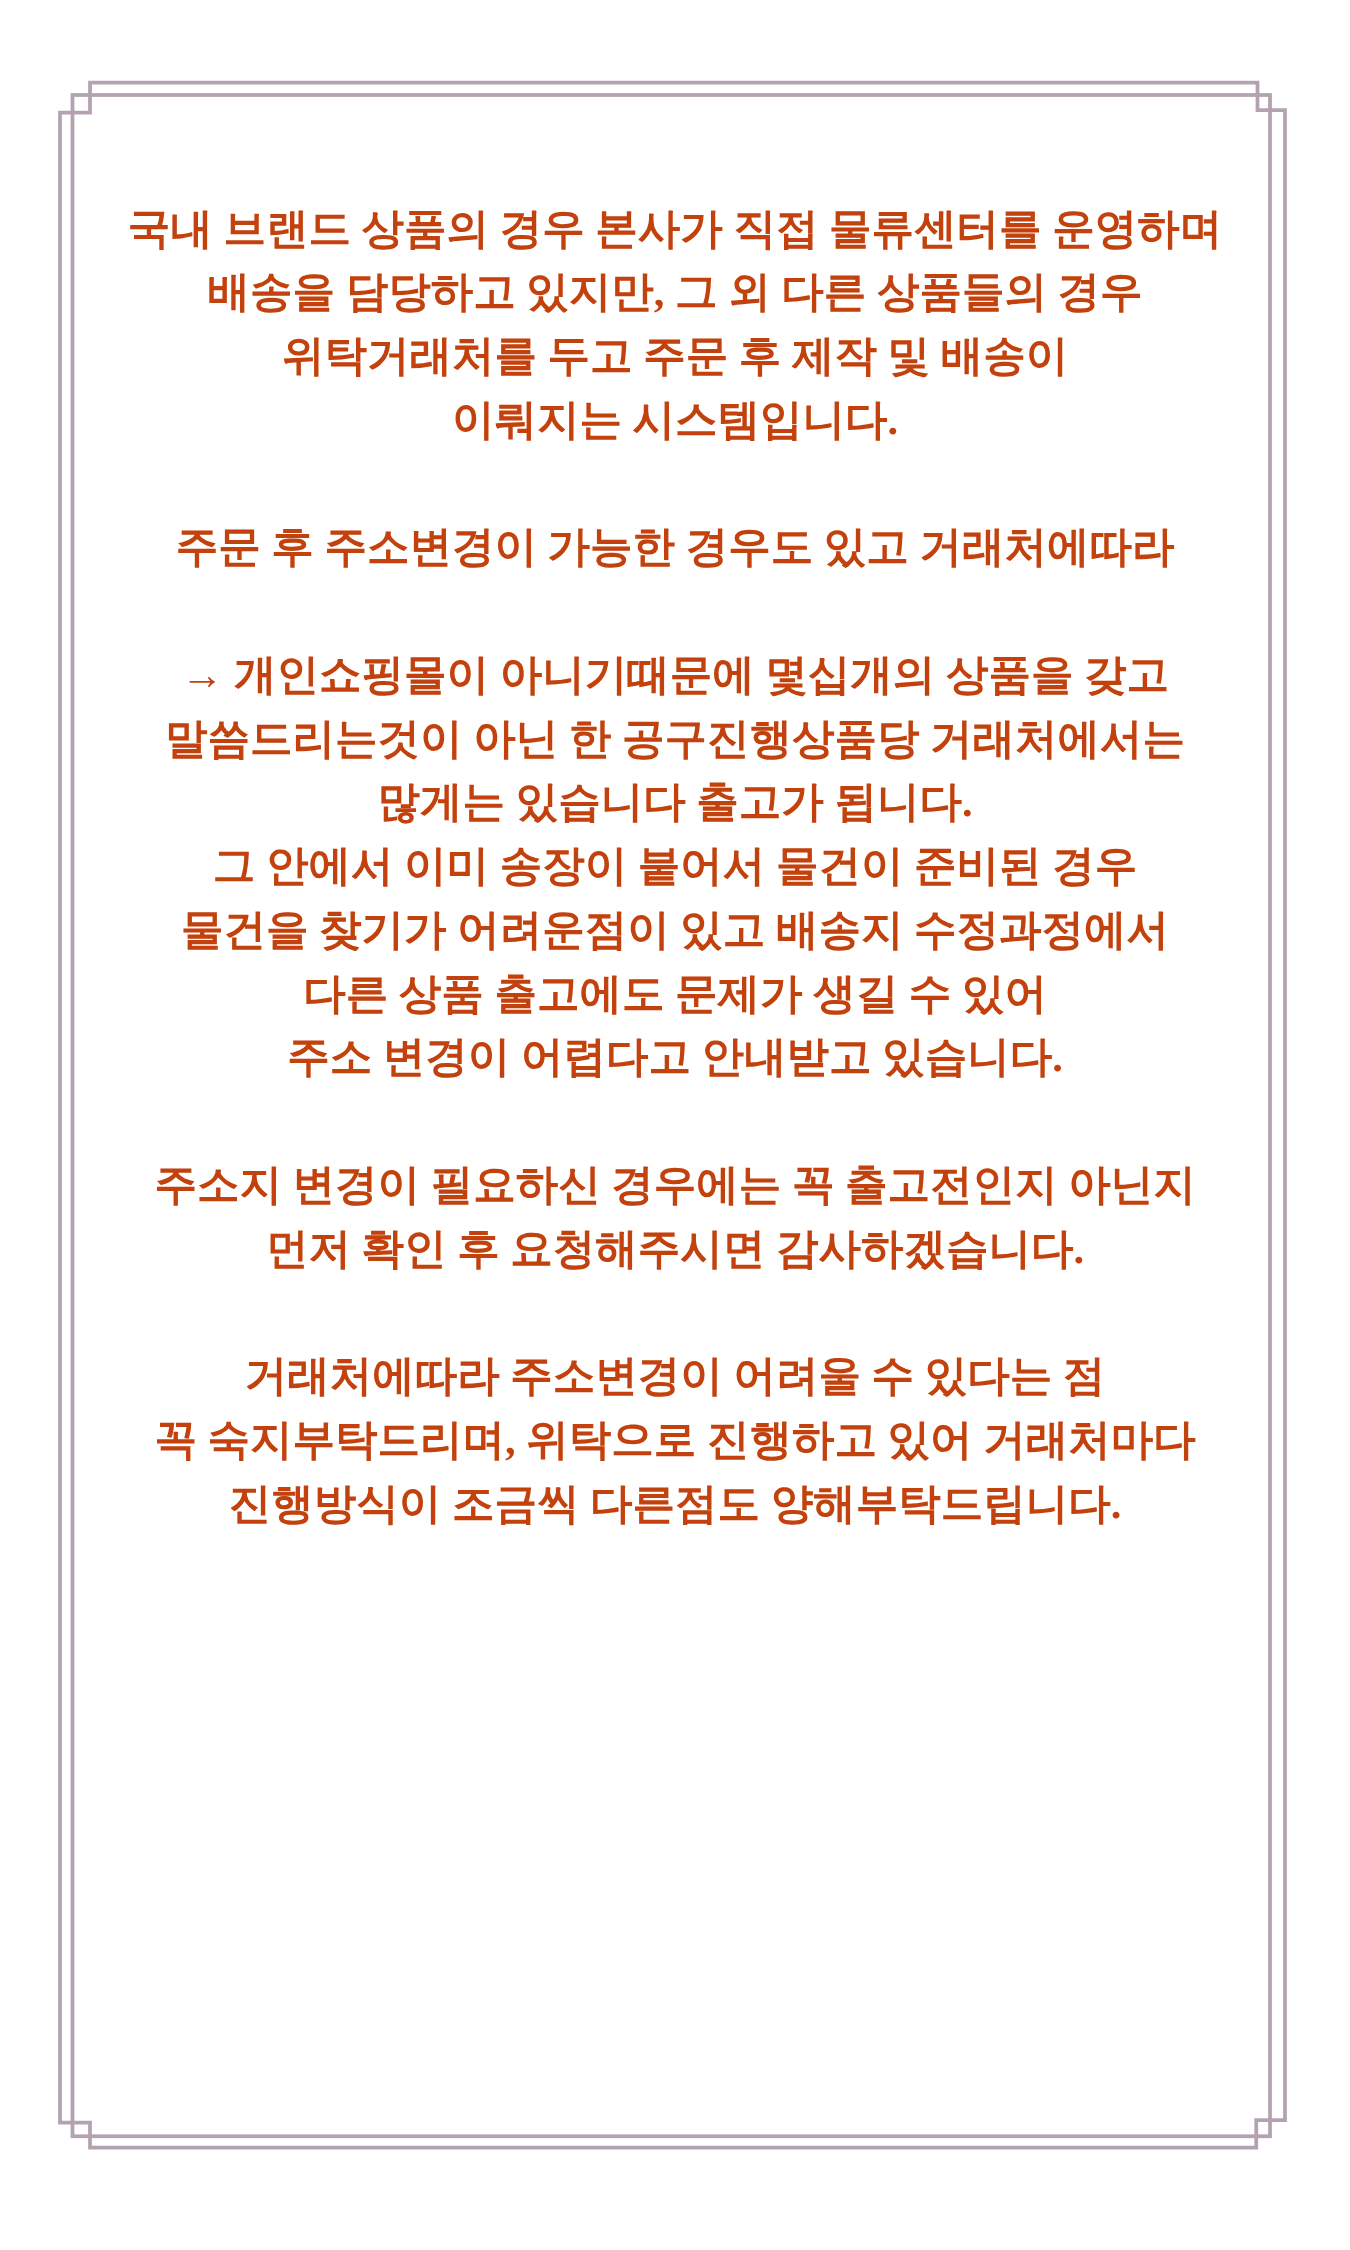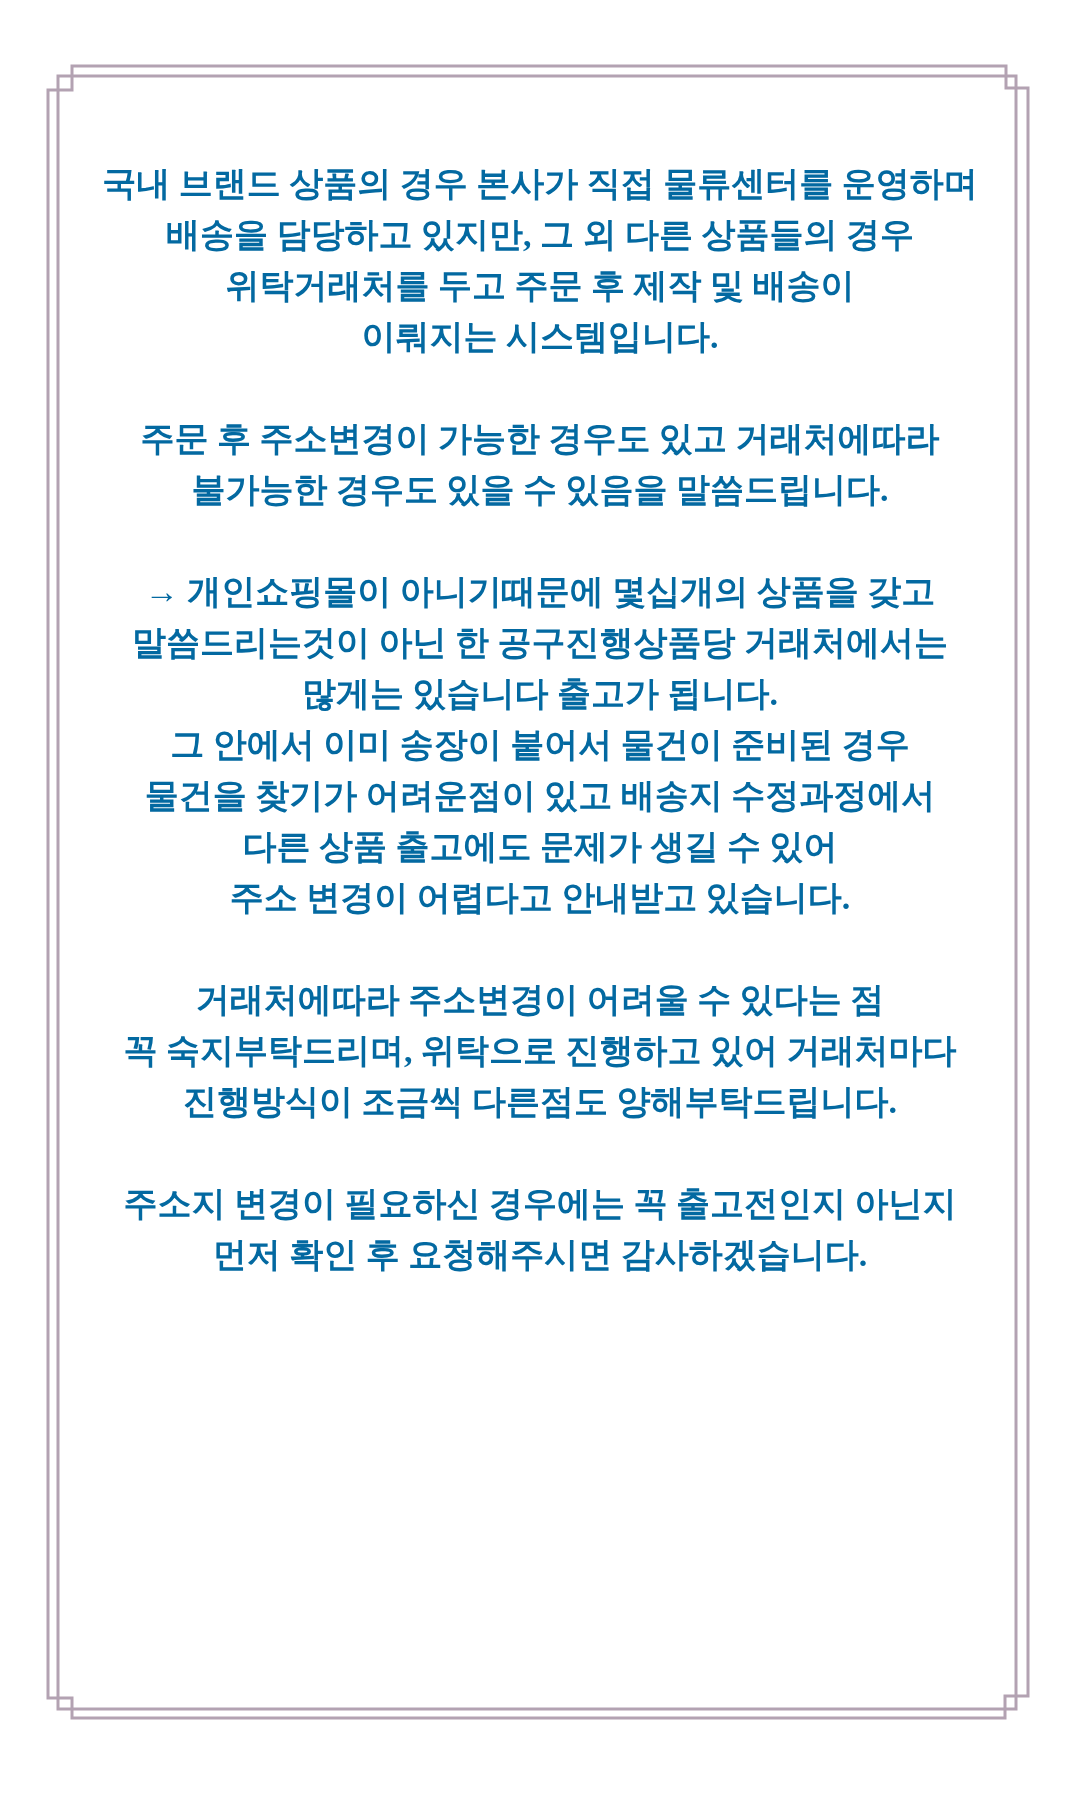--- a/index.html
+++ b/index.html
@@ -50,44 +50,43 @@
 
 <div class="page">
 
   <svg class="frame" viewBox="0 0 1080 1800" xmlns="http://www.w3.org/2000/svg">
 
     <rect x="58" y="76" width="958" height="1633" stroke="#b3a2b2"></rect>
 
     <path d="M72 66 H1006 V88 H1028 V1696 H1005 V1718 H72 V1698 H48 V90 H72 Z" stroke="#b3a2b2"></path>
   </svg>
 
-  <main class="content" id="content" style="color: #0369a1;">
+  <main class="content" id="content" style="color: #c2410c;">
       <section>
         <p>국내 브랜드 상품의 경우 본사가 직접 물류센터를 운영하며</p>
         <p>배송을 담당하고 있지만, 그 외 다른 상품들의 경우</p>
         <p>위탁거래처를 두고 주문 후 제작 및 배송이</p>
         <p>이뤄지는 시스템입니다.</p>
       </section>
       <section>
         <p>주문 후 주소변경이 가능한 경우도 있고 거래처에따라</p>
-        <p>불가능한 경우도 있을 수 있음을 말씀드립니다.</p>
       </section>
       <section>
         <p>→ 개인쇼핑몰이 아니기때문에 몇십개의 상품을 갖고</p>
         <p>말씀드리는것이 아닌 한 공구진행상품당 거래처에서는</p>
         <p>많게는 있습니다 출고가 됩니다.</p>
         <p>그 안에서 이미 송장이 붙어서 물건이 준비된 경우</p>
         <p>물건을 찾기가 어려운점이 있고 배송지 수정과정에서</p>
         <p>다른 상품 출고에도 문제가 생길 수 있어</p>
         <p>주소 변경이 어렵다고 안내받고 있습니다.</p>
       </section>
       <section>
+        <p>주소지 변경이 필요하신 경우에는 꼭 출고전인지 아닌지</p>
+        <p>먼저 확인 후 요청해주시면 감사하겠습니다.</p>
+      </section>
+      <section>
         <p>거래처에따라 주소변경이 어려울 수 있다는 점</p>
         <p>꼭 숙지부탁드리며, 위탁으로 진행하고 있어 거래처마다</p>
         <p>진행방식이 조금씩 다른점도 양해부탁드립니다.</p>
-      </section>
-      <section>
-        <p>주소지 변경이 필요하신 경우에는 꼭 출고전인지 아닌지</p>
-        <p>먼저 확인 후 요청해주시면 감사하겠습니다.</p>
       </section>
     </main>
 
 </div>
 
 </body></html>

